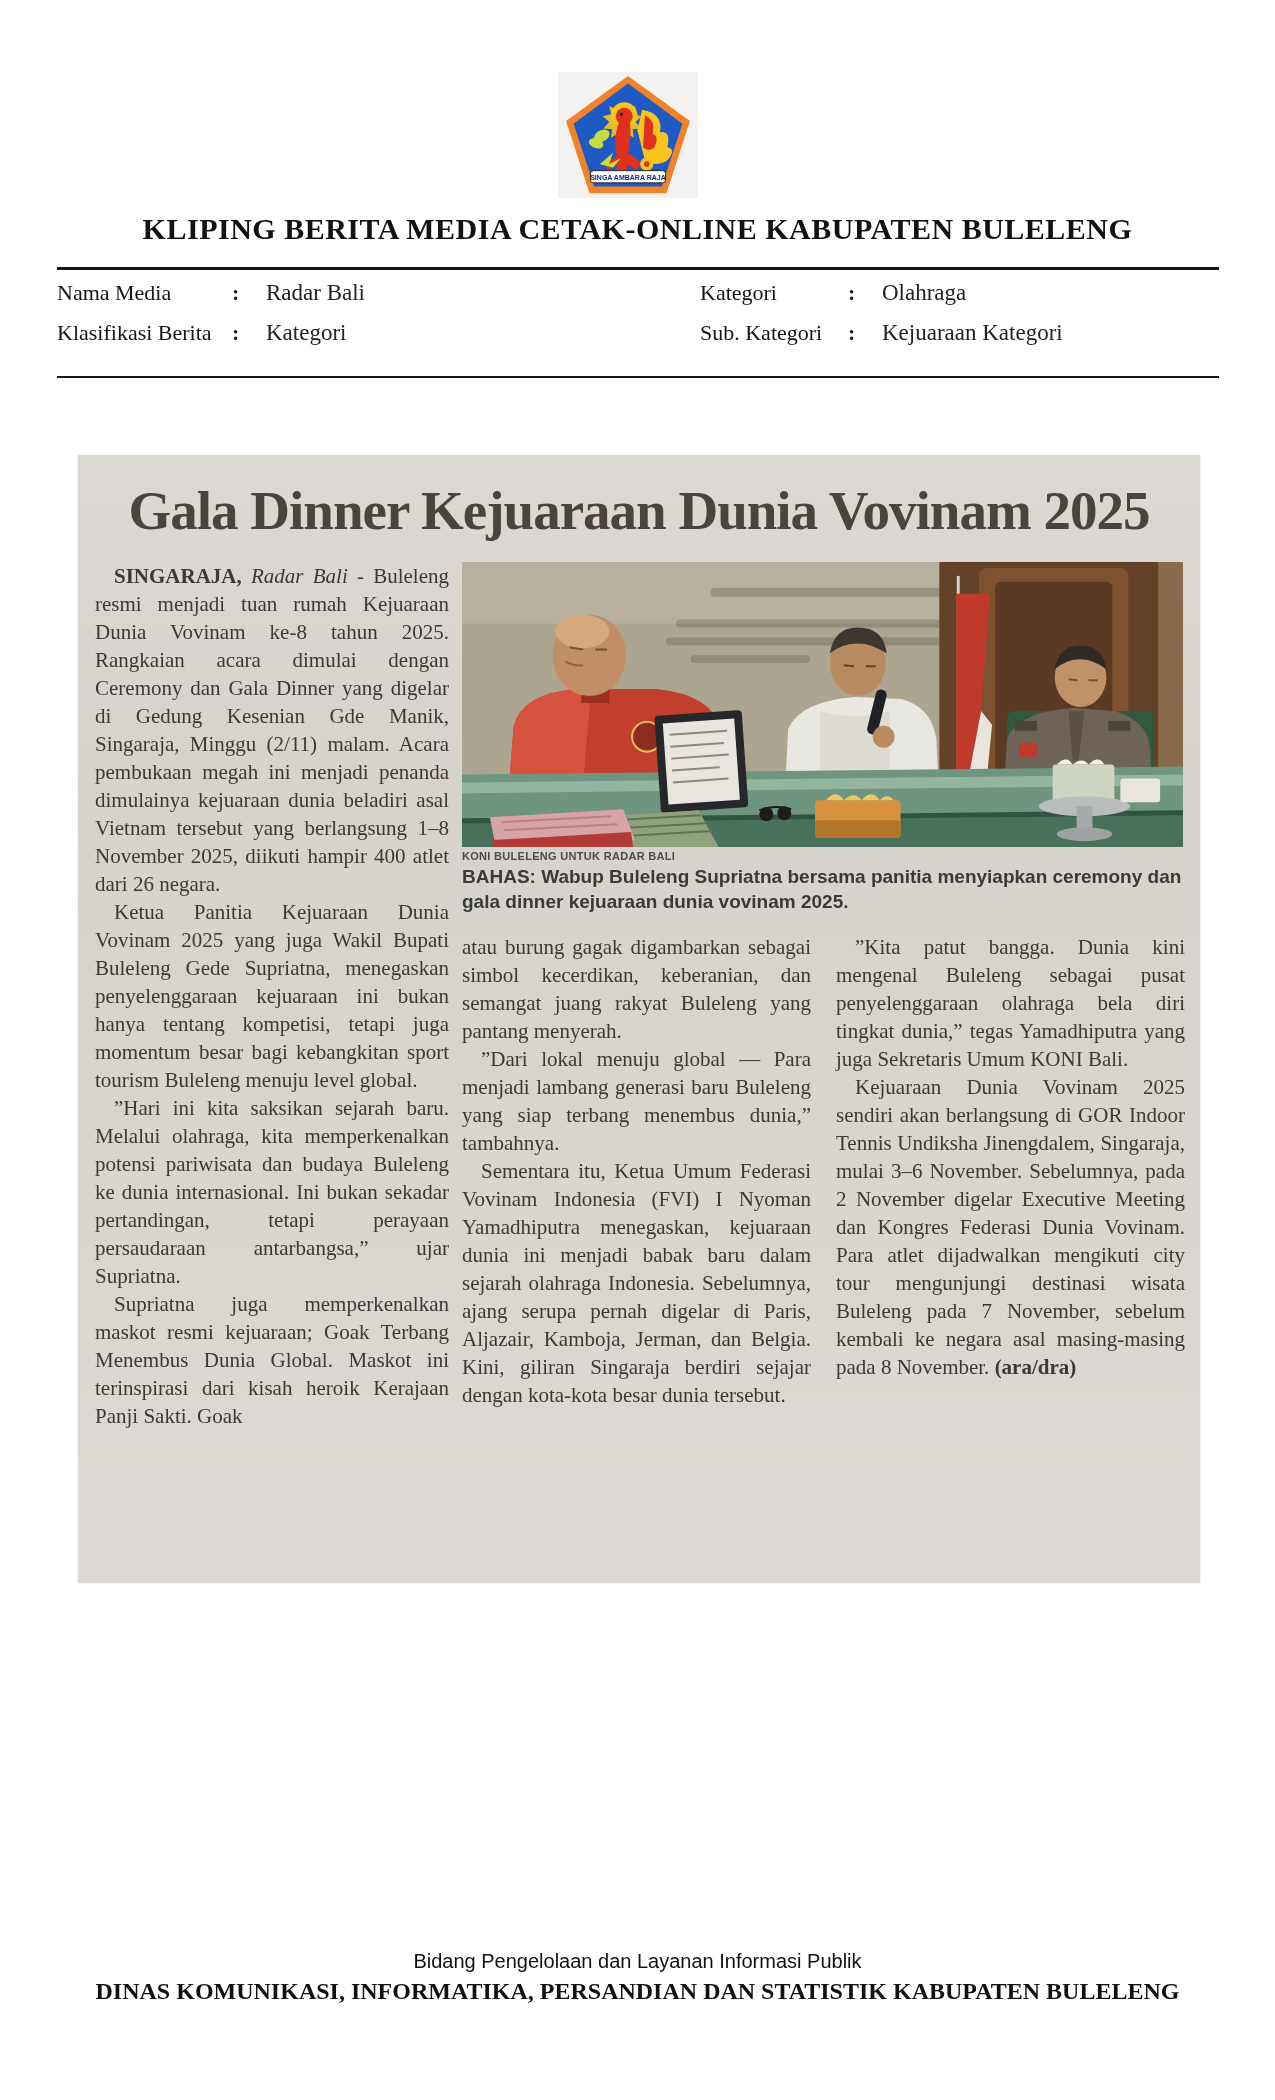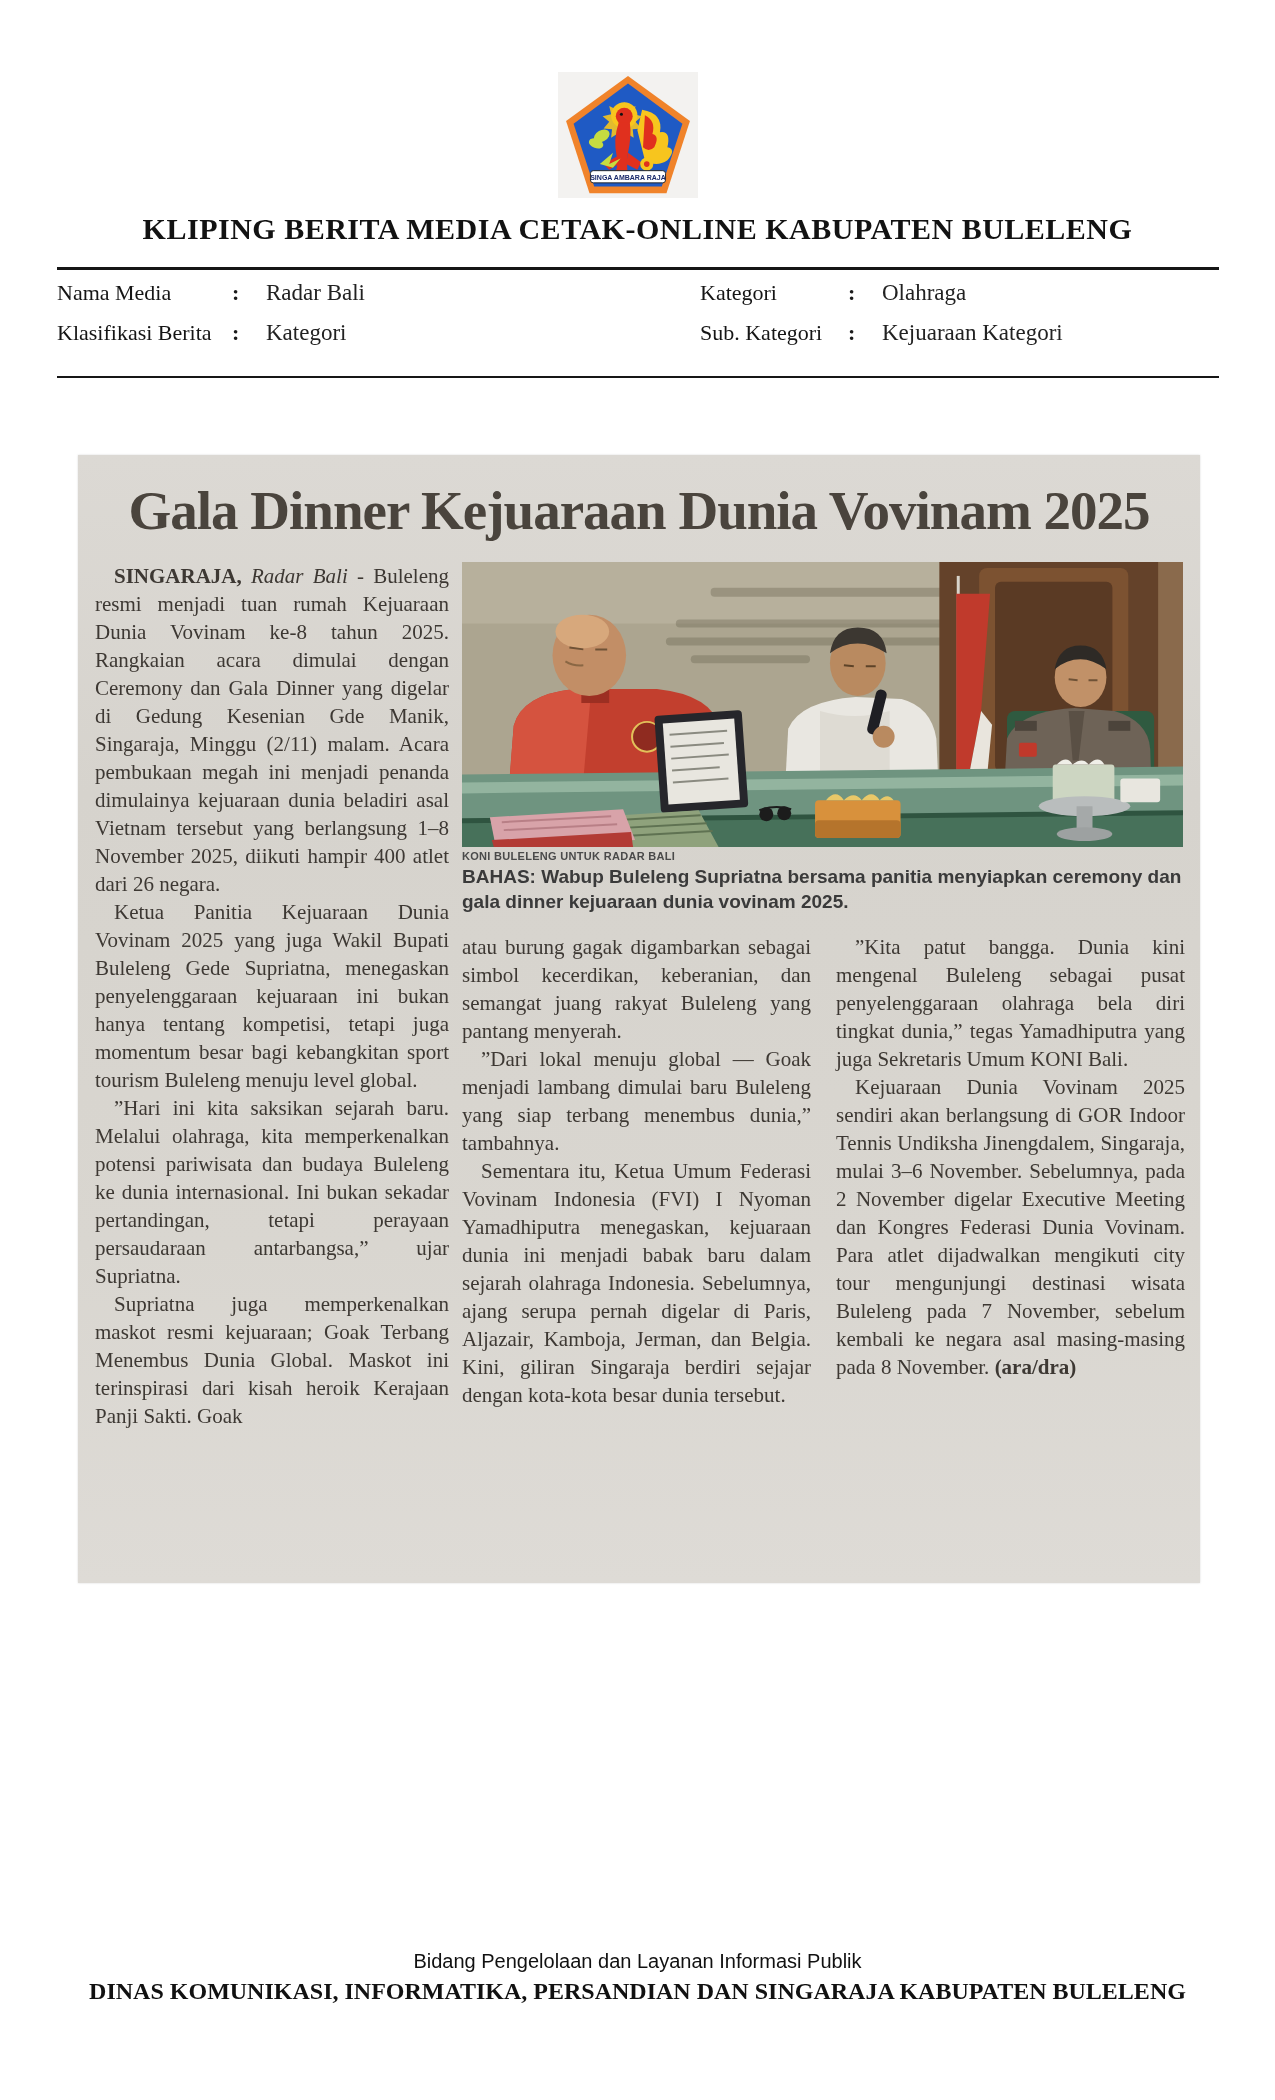--- a/index.html
+++ b/index.html
@@ -246,31 +246,31 @@
             <rect x="662" y="218" width="40" height="24" rx="3" fill="#e8e6df"></rect>
           </g>
         </svg>
         <div class="credit">KONI BULELENG UNTUK RADAR BALI</div>
         <div class="caption">BAHAS: Wabup Buleleng Supriatna bersama panitia menyiapkan ceremony dan gala dinner kejuaraan dunia vovinam 2025.</div>
 
         <div class="cols23">
 
           <div class="col col2">
             <p class="no-indent">atau burung gagak digambarkan sebagai simbol kecerdikan, keberanian, dan semangat juang rakyat Buleleng yang pantang menyerah.</p>
-            <p>”Dari lokal menuju global — Goak menjadi lambang dimulai baru Buleleng yang siap terbang menembus dunia,” tambahnya.</p>
+            <p>”Dari lokal menuju global — Para menjadi lambang generasi baru Buleleng yang siap terbang menembus dunia,” tambahnya.</p>
             <p>Sementara itu, Ketua Umum Federasi Vovinam Indonesia (FVI) I Nyoman Yamadhiputra menegaskan, kejuaraan dunia ini menjadi babak baru dalam sejarah olahraga Indonesia. Sebelumnya, ajang serupa pernah digelar di Paris, Aljazair, Kamboja, Jerman, dan Belgia. Kini, giliran Singaraja berdiri sejajar dengan kota-kota besar dunia tersebut.</p>
           </div>
 
           <div class="col col3">
             <p>”Kita patut bangga. Dunia kini mengenal Buleleng sebagai pusat penyelenggaraan olahraga bela diri tingkat dunia,” tegas Yamadhiputra yang juga Sekretaris Umum KONI Bali.</p>
             <p><span>Kejuaraan Dunia Vovinam 2025 sendiri akan berlangsung di GOR Indoor Tennis Undiksha Jinengdalem, Singaraja, mulai 3–6 November. Sebelumnya, pada 2 November digelar Executive Meeting dan Kongres Federasi Dunia Vovinam. Para atlet dijadwalkan mengikuti city tour mengunjungi destinasi wisata Buleleng pada 7 November, sebelum kembali ke negara asal masing-masing pada 8 November. </span><span class="byline">(ara/dra)</span></p>
           </div>
         </div>
       </div>
     </div>
   </div>
 
   <div class="footer">
     <div class="footer-line1">Bidang Pengelolaan dan Layanan Informasi Publik</div>
-    <div class="footer-line2">DINAS KOMUNIKASI, INFORMATIKA, PERSANDIAN DAN SINGARAJA KABUPATEN BULELENG</div>
+    <div class="footer-line2">DINAS KOMUNIKASI, INFORMATIKA, PERSANDIAN DAN STATISTIK KABUPATEN BULELENG</div>
   </div>
 
 </div>
 
 </body></html>

